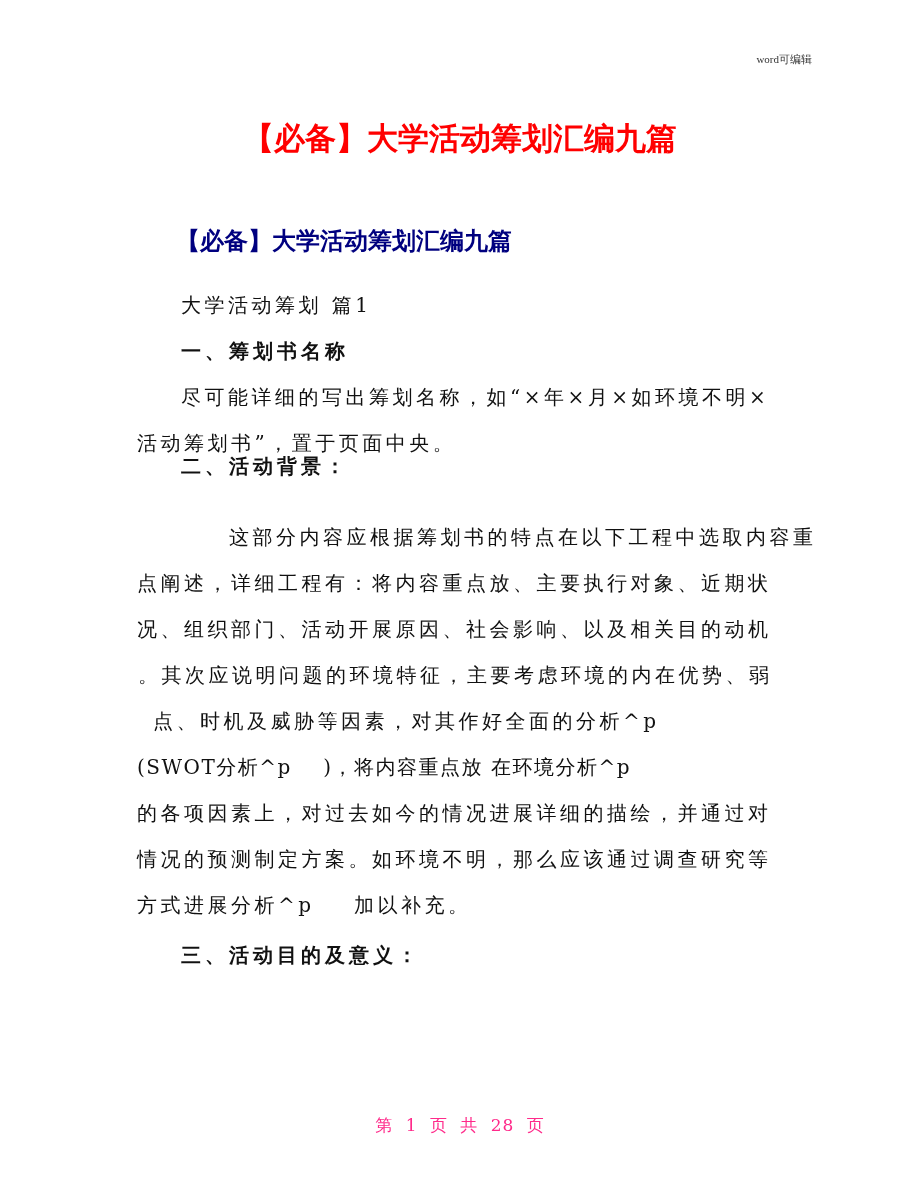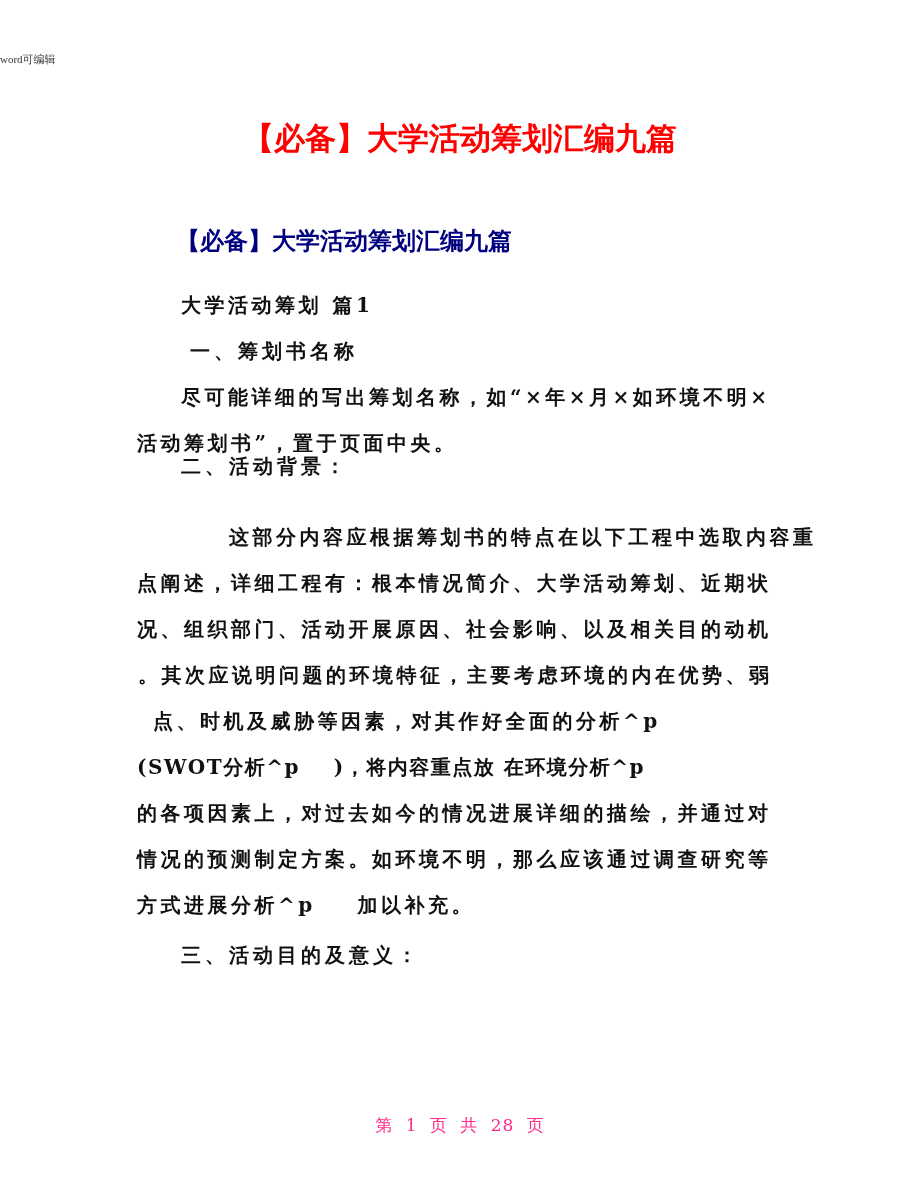--- a/index.html
+++ b/index.html
@@ -13,21 +13,21 @@
       position: relative;
       overflow: hidden;
       font-family: "DejaVu Serif", "Liberation Serif", serif;
       color: #000000;
     }
     .header-note {
       position: absolute;
       top: 52px;
       left: 0;
       width: 812px;
-      text-align: left;
+      text-align: right;
       font-size: 11px;
       color: #333333;
       font-family: "Liberation Serif", "DejaVu Serif", serif;
     }
     .main-title {
       position: absolute;
       top: 118px;
       left: 0;
       width: 920px;
       text-align: center;
@@ -48,21 +48,20 @@
       font-family: "DejaVu Sans", "Liberation Sans", sans-serif;
       line-height: 34px;
     }
     .body-line {
       position: absolute;
       font-size: 20px;
       line-height: 30px;
       white-space: pre;
       letter-spacing: 3.5px;
       color: #111111;
-      font-weight: bold;
     }
     .heading {
       font-weight: bold;
       letter-spacing: 4px;
     }
     .footer {
       position: absolute;
       top: 1114px;
       left: 0;
       width: 920px;
@@ -78,26 +77,26 @@
 <body>
 
 <div class="header-note">word可编辑</div>
 
 <div class="main-title">【必备】大学活动筹划汇编九篇</div>
 
 <div class="sub-title">【必备】大学活动筹划汇编九篇</div>
 
 <div>
   <div class="body-line" style="top:290px; left:181px;">大学活动筹划 篇1</div>
-  <div class="body-line heading" style="top:336px; left:190px;text-align:right;">一、筹划书名称</div>
+  <div class="body-line heading" style="top:336px; left:181px;text-align:right;">一、筹划书名称</div>
   <div class="body-line" style="top:382px; left:181px;">尽可能详细的写出筹划名称，如“×年×月×如环境不明×</div>
   <div class="body-line" style="top:428px; left:137px;">活动筹划书”，置于页面中央。</div>
   <div class="body-line heading" style="top:451px; left:181px;">二、活动背景：</div>
   <div class="body-line" style="top:522px; left:181px;margin-left:48px;">这部分内容应根据筹划书的特点在以下工程中选取内容重</div>
-  <div class="body-line" style="top:568px; left:137px;">点阐述，详细工程有：根本情况简介、大学活动筹划、近期状</div>
+  <div class="body-line" style="top:568px; left:137px;">点阐述，详细工程有：将内容重点放、主要执行对象、近期状</div>
   <div class="body-line" style="top:614px; left:137px;">况、组织部门、活动开展原因、社会影响、以及相关目的动机</div>
   <div class="body-line" style="top:660px; left:138px;">。其次应说明问题的环境特征，主要考虑环境的内在优势、弱</div>
   <div class="body-line" style="top:706px; left:153px;">点、时机及威胁等因素，对其作好全面的分析^p</div>
   <div class="body-line" style="top:752px; left:137px; letter-spacing:1.5px;">(SWOT分析^p    )，将内容重点放 在环境分析^p</div>
   <div class="body-line" style="top:798px; left:137px;">的各项因素上，对过去如今的情况进展详细的描绘，并通过对</div>
   <div class="body-line" style="top:844px; left:137px;">情况的预测制定方案。如环境不明，那么应该通过调查研究等</div>
   <div class="body-line" style="top:890px; left:137px;">方式进展分析^p    加以补充。</div>
   <div class="body-line heading" style="top:940px; left:181px;">三、活动目的及意义：</div>
 </div>
 

